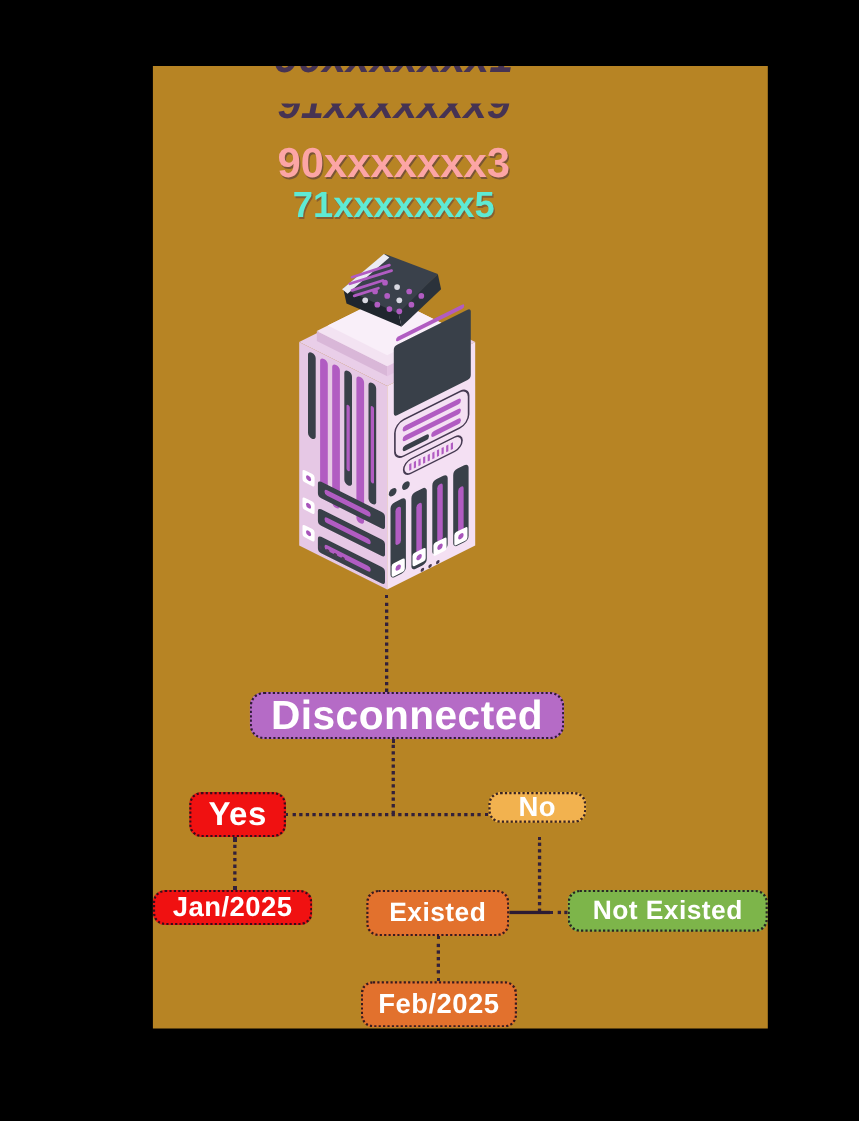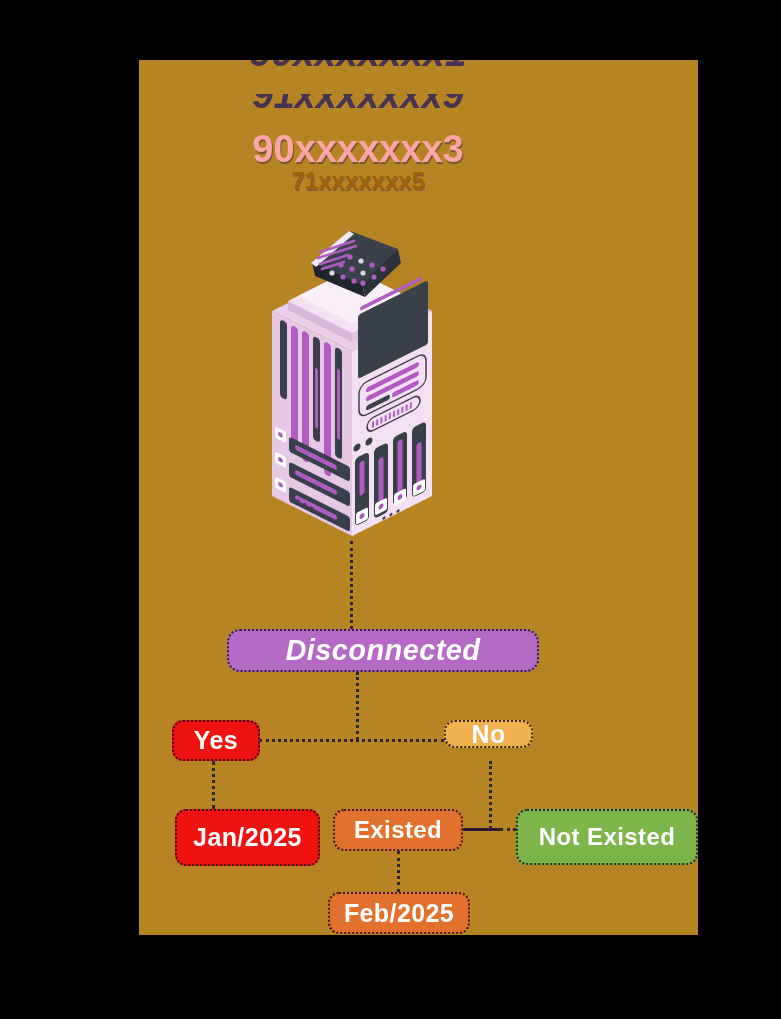--- a/index.html
+++ b/index.html
@@ -9,39 +9,39 @@
 
   
   .numline{position:absolute;left:139px;width:438px;text-align:center;font-weight:700;white-space:nowrap;}
   .nclip{overflow:hidden;}
   .nclip span{display:inline-block;font-style:italic;}
   .n1{top:60px;height:8px;}
   .n1 span{font-size:39px;line-height:40px;color:#463353;transform:translateY(-27px);}
   .n2{top:94px;height:14px;}
   .n2 span{font-size:38px;line-height:40px;color:#463353;transform:translateY(-19px);}
   .n3{top:128px;font-size:38px;color:#fca5a5;text-shadow:1px 2px 0 rgba(60,38,70,.5);}
-  .n4{top:167px;font-size:24px;color:#a16207;text-shadow:1px 2px 0 rgba(60,38,70,.4);}
+  .n4{top:167px;font-size:33px;color:#5eead4;text-shadow:1px 2px 0 rgba(60,38,70,.4);}
 
   .server{position:absolute;left:255px;top:215px;}
 
   
   .vdot{position:absolute;width:0;border-left:3px dotted #32203a;}
   .hdot{position:absolute;height:0;border-top:3px dotted #32203a;}
   .hsolid{position:absolute;height:0;border-top:3px solid #2c1b33;}
 
   
   .node{position:absolute;box-sizing:border-box;display:flex;align-items:center;justify-content:center;
         color:#fff;font-weight:800;letter-spacing:.4px;border:2px dotted rgba(25,12,30,.85);
         border-radius:11px;}
-  .nd-disconnected{left:227px;top:629px;width:312px;height:43px;font-size:29px;border-radius:13px;font-style:italic;}
-  .nd-yes{left:172px;top:720px;width:88px;height:41px;font-size:25px;}
+  .nd-disconnected{left:227px;top:629px;width:286px;height:43px;font-size:37px;border-radius:13px;}
+  .nd-yes{left:172px;top:720px;width:88px;height:41px;font-size:30px;}
   .nd-no{left:444px;top:720px;width:89px;height:28px;font-size:25px;}
-  .nd-jan{left:139px;top:809px;width:145px;height:57px;font-size:25px;margin-left:36px;}
+  .nd-jan{left:139px;top:809px;width:145px;height:32px;font-size:25px;}
   .nd-existed{left:333px;top:809px;width:130px;height:42px;font-size:24px;}
-  .nd-notexisted{left:516px;top:809px;width:182px;height:56px;font-size:24px;}
+  .nd-notexisted{left:516px;top:809px;width:182px;height:38px;font-size:24px;}
   .nd-feb{left:328px;top:892px;width:142px;height:42px;font-size:25px;}
 
   .c-v1{left:350px;top:541px;height:88px;}
   .c-v2{left:356px;top:672px;height:68px;}
   .c-h1{left:259px;top:739px;width:185px;}
   .c-v3{left:212px;top:761px;height:48px;}
   .c-v4{left:489px;top:761px;height:68px;}
   .c-h2s{left:463px;top:828px;width:37px;}
   .c-h2d{left:500px;top:828px;width:16px;}
   .c-v5{left:397px;top:851px;height:41px;}

